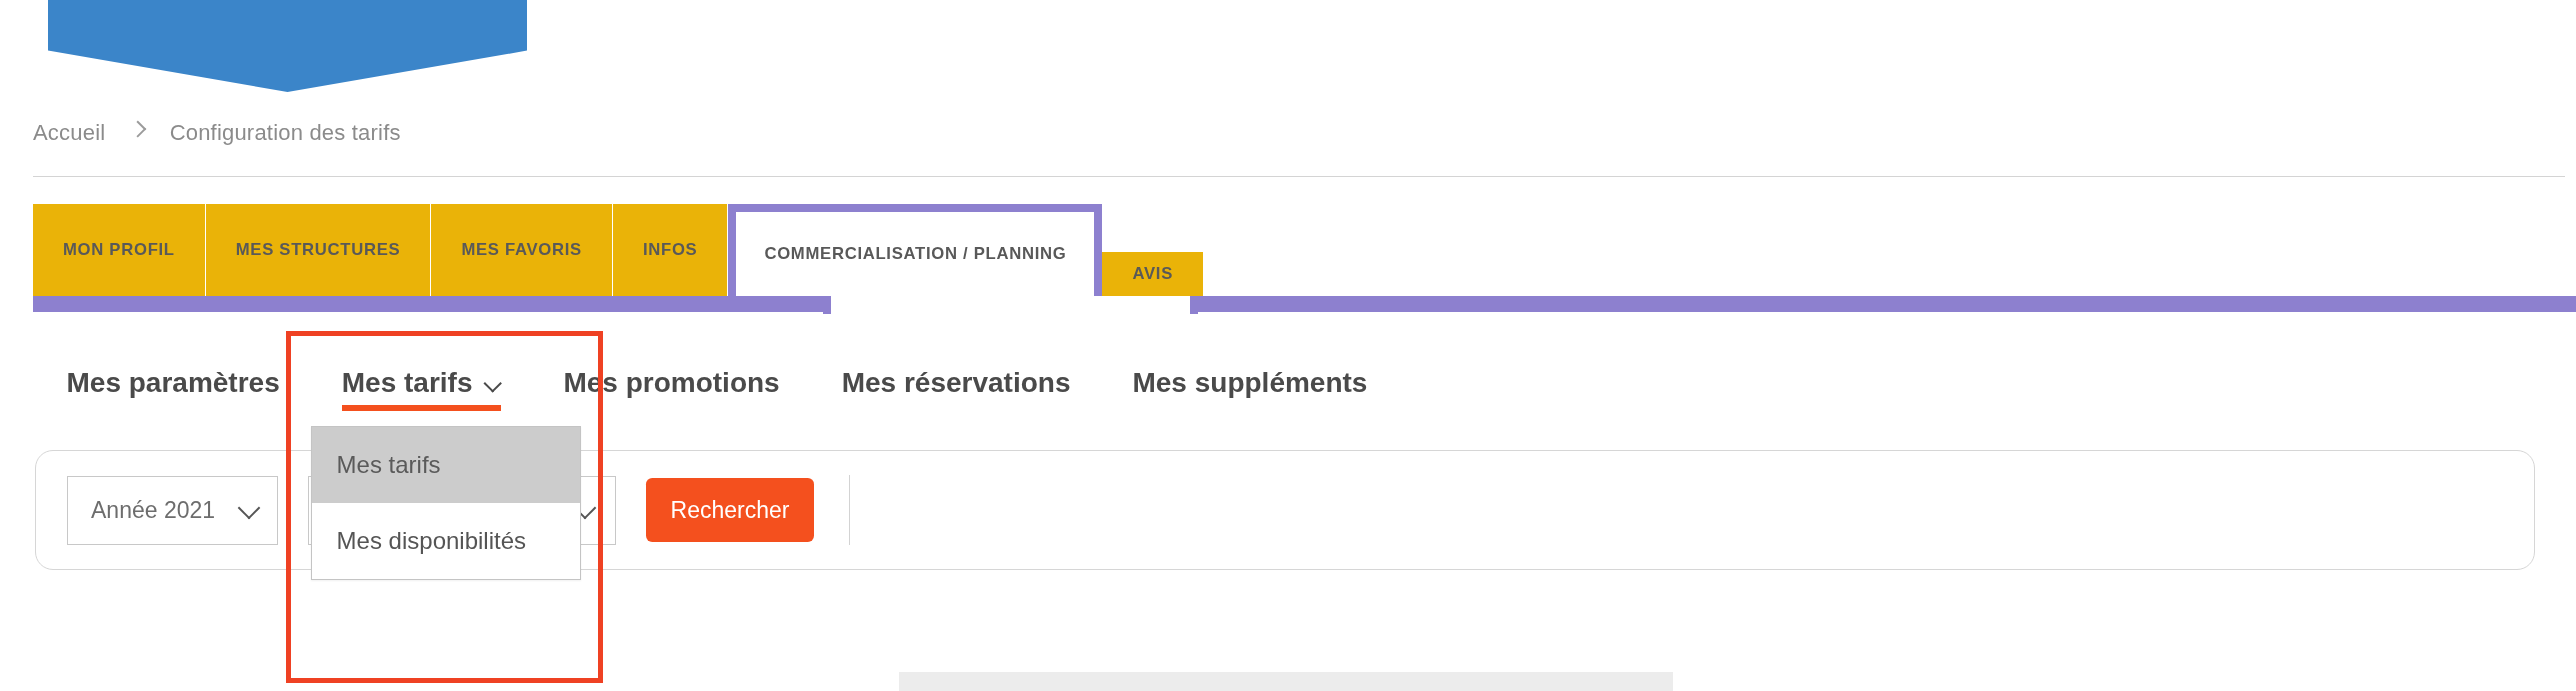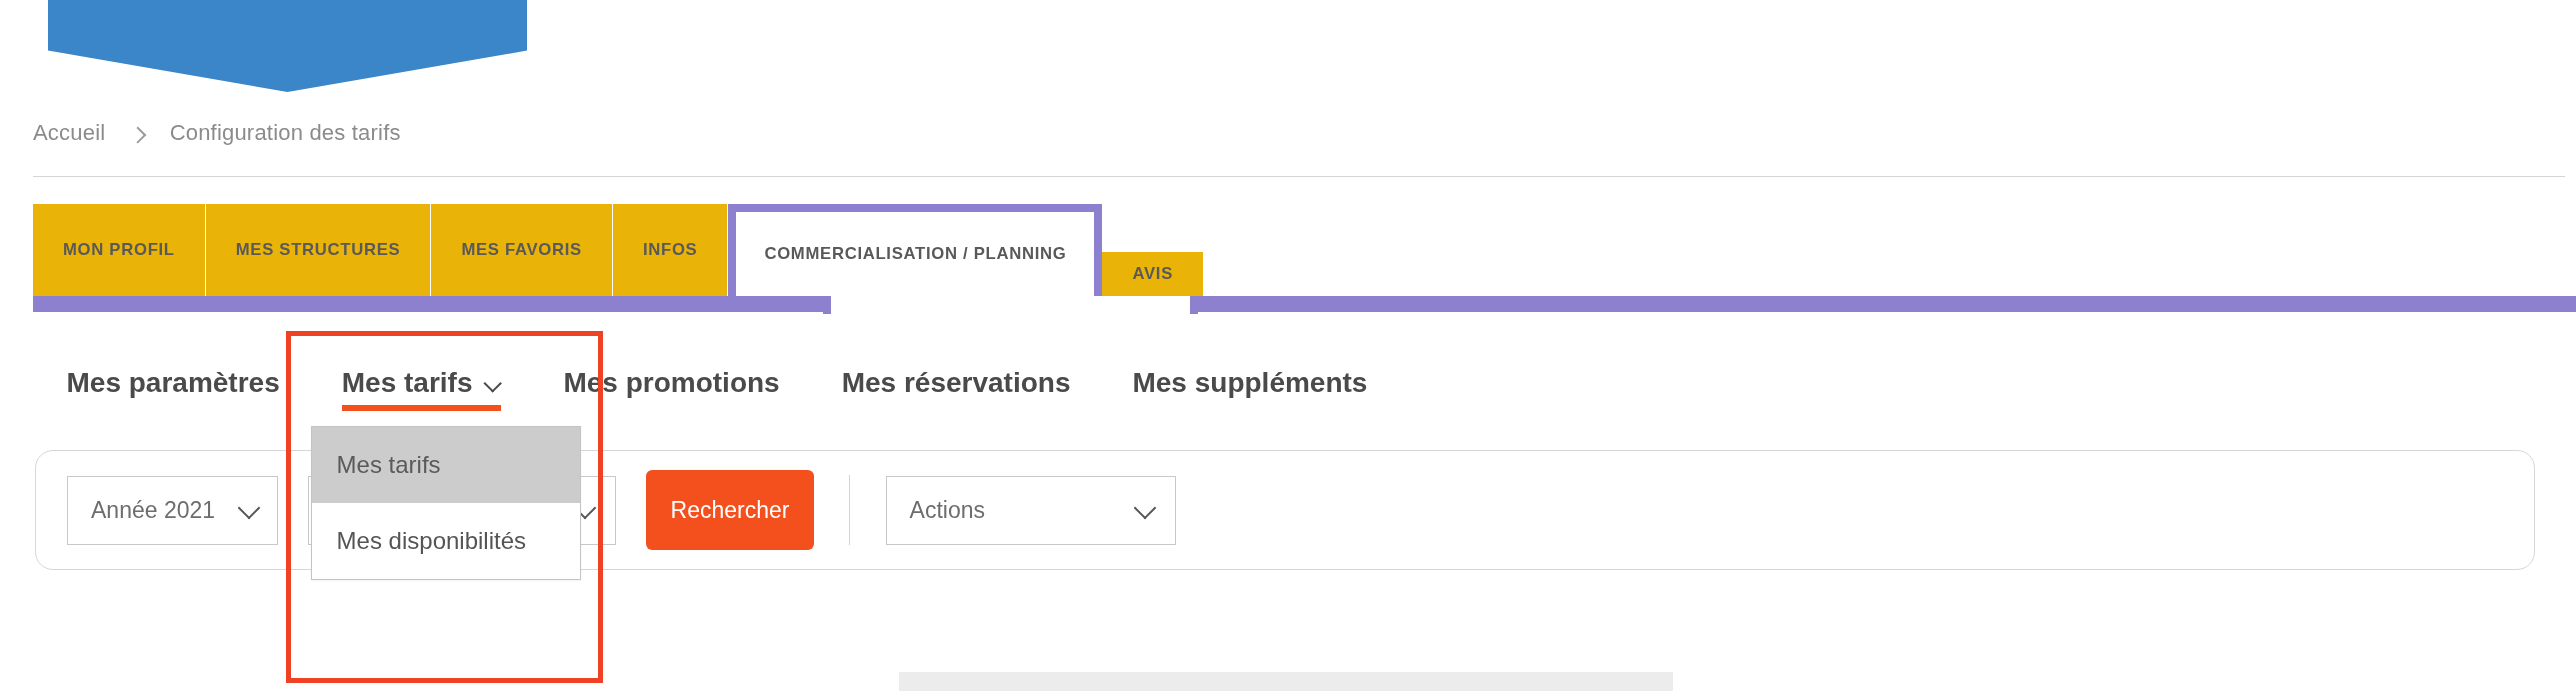--- a/index.html
+++ b/index.html
@@ -29,21 +29,21 @@
     background: #3b85c9;
     clip-path: polygon(0 0, 100% 0, 100% 55%, 50% 100%, 0 55%);
   }
 
   
   .breadcrumb {
     position: absolute;
     left: 33px;
     top: 120px;
     display: flex;
-    align-items: flex-end;
+    align-items: flex-start;
     gap: 26px;
     font-size: 22px;
     color: #8b8b8b;
     letter-spacing: 0.2px;
     white-space: nowrap;
   }
   .breadcrumb .crumb { color: #8b8b8b; }
   .breadcrumb .crumb-link { cursor: pointer; }
   .crumb-sep {
     display: inline-block;
@@ -252,21 +252,21 @@
     width: 14px; height: 14px;
     border-right: 2.1px solid #555;
     border-bottom: 2.1px solid #555;
     transform: rotate(45deg);
   }
   #select-year  { width: 211px; }
   #select-second{ width: 308px; }
   #select-actions { width: 290px; }
 
   .btn-search {
-    height: 80px;
+    height: 64px;
     background: #f4501e;
     color: #ffffff;
     border: none;
     border-radius: 6.2px;
     font-family: inherit;
     font-size: 23px;
     padding: 0 24.6px;
     cursor: pointer;
     white-space: nowrap;
   }
@@ -392,24 +392,20 @@
     <div class="select-box" id="select-year">
       <span>Année 2021</span>
       <span class="sel-chev"></span>
     </div>
     <div class="select-box" id="select-second">
       <span></span>
       <span class="sel-chev"></span>
     </div>
     <button class="btn-search">Rechercher</button>
     <div class="vdivider"></div>
-    <div class="select-box" id="select-actions">
-      <span>Actions</span>
-      <span class="sel-chev"></span>
-    </div>
   </div>
 
   <div class="dropdown-menu">
     <div class="dropdown-item highlighted">
       <span>Mes tarifs</span>
     </div>
     <div class="dropdown-item">
       <span>Mes disponibilités</span>
     </div>
   </div>

